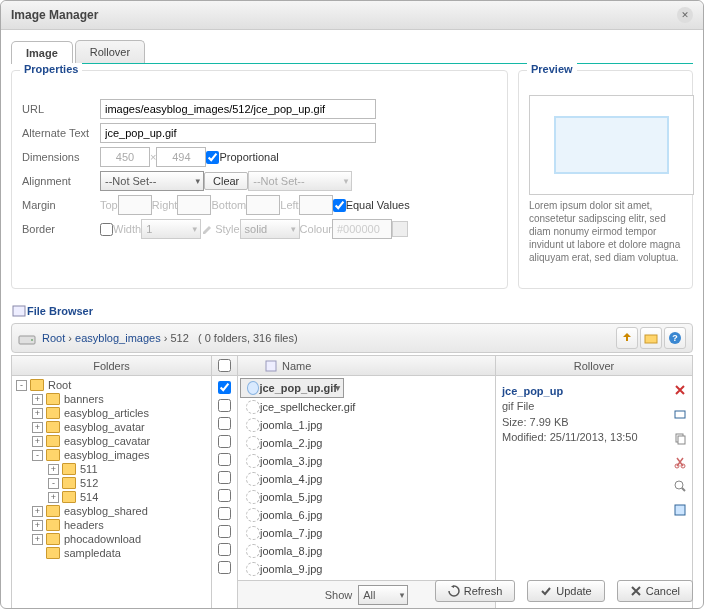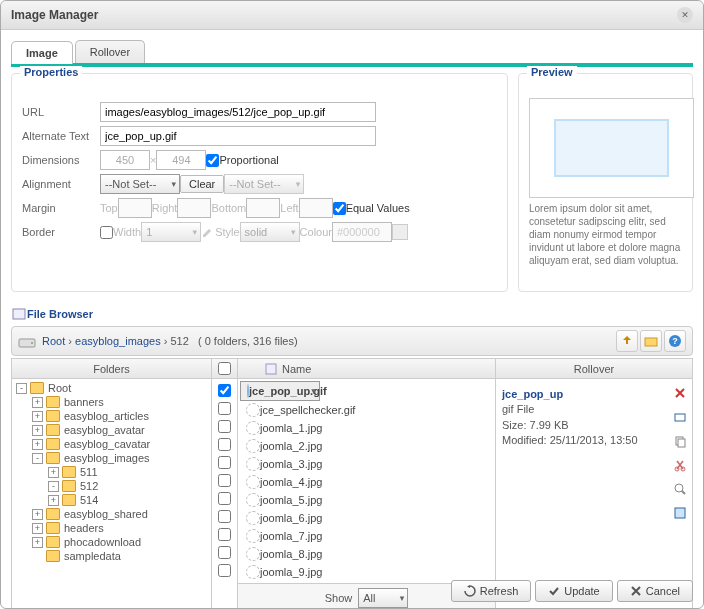--- a/index.html
+++ b/index.html
@@ -2,35 +2,35 @@
 <html><head>
 <meta charset="utf-8">
 <style>
 * { box-sizing: border-box; margin: 0; padding: 0; }
 body { font-family: Arial, sans-serif; font-size: 11px; background: #fff; color: #333; }
 .dialog { width: 704px; height: 609px; border: 1px solid #aaa; border-radius: 6px; background: #fff; position: relative; overflow: hidden; }
 .titlebar { background: linear-gradient(#f5f5f5,#e0e0e0); border-bottom: 1px solid #ccc; padding: 6px 10px; display: flex; align-items: center; justify-content: space-between; border-radius: 6px 6px 0 0; }
 .titlebar .title { font-weight: bold; font-size: 12px; color: #444; }
 .close-x { width: 16px; height: 16px; border-radius: 50%; background: #ddd; color: #666; font-size: 9px; text-align: center; line-height: 16px; cursor: pointer; }
 .body { padding: 10px; }
-.tabs { display: flex; border-bottom: 4px solid #14b8a6; margin-bottom: 6px; }
+.tabs { display: flex; border-bottom: 1px solid #14b8a6; margin-bottom: 6px; }
 .tab { padding: 5px 14px; border: 1px solid #bbb; border-bottom: none; background: linear-gradient(#f5f5f5,#e8e8e8); margin-right: 2px; border-radius: 5px 5px 0 0; cursor: pointer; color: #444; font-size: 11px; }
 .tab.active { background: #fff; font-weight: bold; position: relative; top: 1px; }
 .fieldset { border: 1px solid #e0e0e0; border-radius: 4px; padding: 24px 10px; margin-bottom: 6px; position: relative; }
 .legend { position: absolute; top: -8px; left: 8px; background: #fff; padding: 0 4px; color: #1f4a8f; font-weight: bold; font-size: 11px; }
 .twocol { display: flex; gap: 10px; }
 .props { flex: 1; }
 .preview { width: 175px; }
 .row { display: flex; align-items: center; margin: 4px 0; gap: 0; }
 .row label.k { width: 78px; color: #666; font-size: 11px; }
 input[type=text].txt { border: 1px solid #bbb; padding: 3px 4px; font-size: 11px; }
 .txt-l { width: 276px; }
 .txt-s { width: 50px; text-align: center; color: #aaa; }
 .txt-xs { width: 34px; }
-.sel { border: 1px solid #999; background: linear-gradient(#fff,#e8e8e8); height: 20px; width: 80px; display: inline-flex; align-items: center; padding: 0 4px; position: relative; color: #555; font-size: 11px; }
+.sel { border: 1px solid #999; background: linear-gradient(#fff,#e8e8e8); height: 20px; width: 104px; display: inline-flex; align-items: center; padding: 0 4px; position: relative; color: #555; font-size: 11px; }
 .sel.small { width: 60px; }
 .sel.disabled { color: #aaa; border-color: #ccc; }
 .sel::after { content: "▾"; position: absolute; right: 3px; font-size: 9px; color: #666; }
 .sel.disabled::after { color: #bbb; }
 .btn-s { border: 1px solid #bbb; background: linear-gradient(#fff,#eee); padding: 2px 8px; font-size: 11px; cursor: pointer; border-radius: 2px; }
 .muted { color: #bbb; }
 .thumb { width: 165px; height: 100px; border: 1px solid #ccc; float: left; margin: 0 6px 4px 0; background: #fff; display: flex; align-items: center; justify-content: center; }
 .thumb-inner { width: 70%; height: 60%; border: 2px solid #bfe0f7; background: #eaf4fc; }
 .preview-text { font-size: 10px; color: #777; line-height: 1.3; margin-top: -2px;}
 .browser-legend { color: #1f4a8f; font-weight: bold; font-size: 11px; }
@@ -56,21 +56,21 @@
 .file-row { display: flex; align-items: center; padding: 2px 6px; font-size: 11px; color: #444; cursor: pointer; }
 .file-row.sel { background: #eee; font-weight: bold; }
 .file-icon { width: 14px; height: 14px; border: 1px dashed #bbb; border-radius: 50%; }
 .file-icon.img { background: #d9eaff; border-style: solid; border-color: #8ab4e0;}
 .chk-row { height: 18px; display: flex; align-items: center; justify-content: center; }
 .details-body { padding: 8px 6px; font-size: 11px; color: #555; line-height: 1.4; }
 .details-body .name { font-weight: bold; color: #1f4a8f; }
 .side-actions { width: 26px; display: flex; flex-direction: column; gap: 4px; padding: 4px; }
 .side-btn { width: 20px; height: 20px; display:flex; align-items:center;justify-content:center; cursor:pointer; border-radius:2px;}
 .show-bar { border-top: 1px solid #ccc; padding: 4px; display:flex; align-items:center; justify-content:center; gap:6px; font-size:11px; color:#555; background:#f6f6f6;}
-.footer { position: absolute; bottom: 6px; right: 10px; display: flex; gap: 4px; }
+.footer { position: absolute; bottom: 6px; right: 10px; display: flex; gap: 12px; }
 .btn { border: 1px solid #aaa; background: linear-gradient(#fff,#e6e6e6); padding: 4px 12px; border-radius: 3px; cursor: pointer; font-size: 11px; color: #444; display:inline-flex; align-items:center; gap:4px;}
 svg { display: block; }
 </style>
 </head>
 <body>
 
 <div class="dialog">
   <div class="titlebar">
     <span class="title">Image Manager</span>
     <span class="close-x">✕</span>

